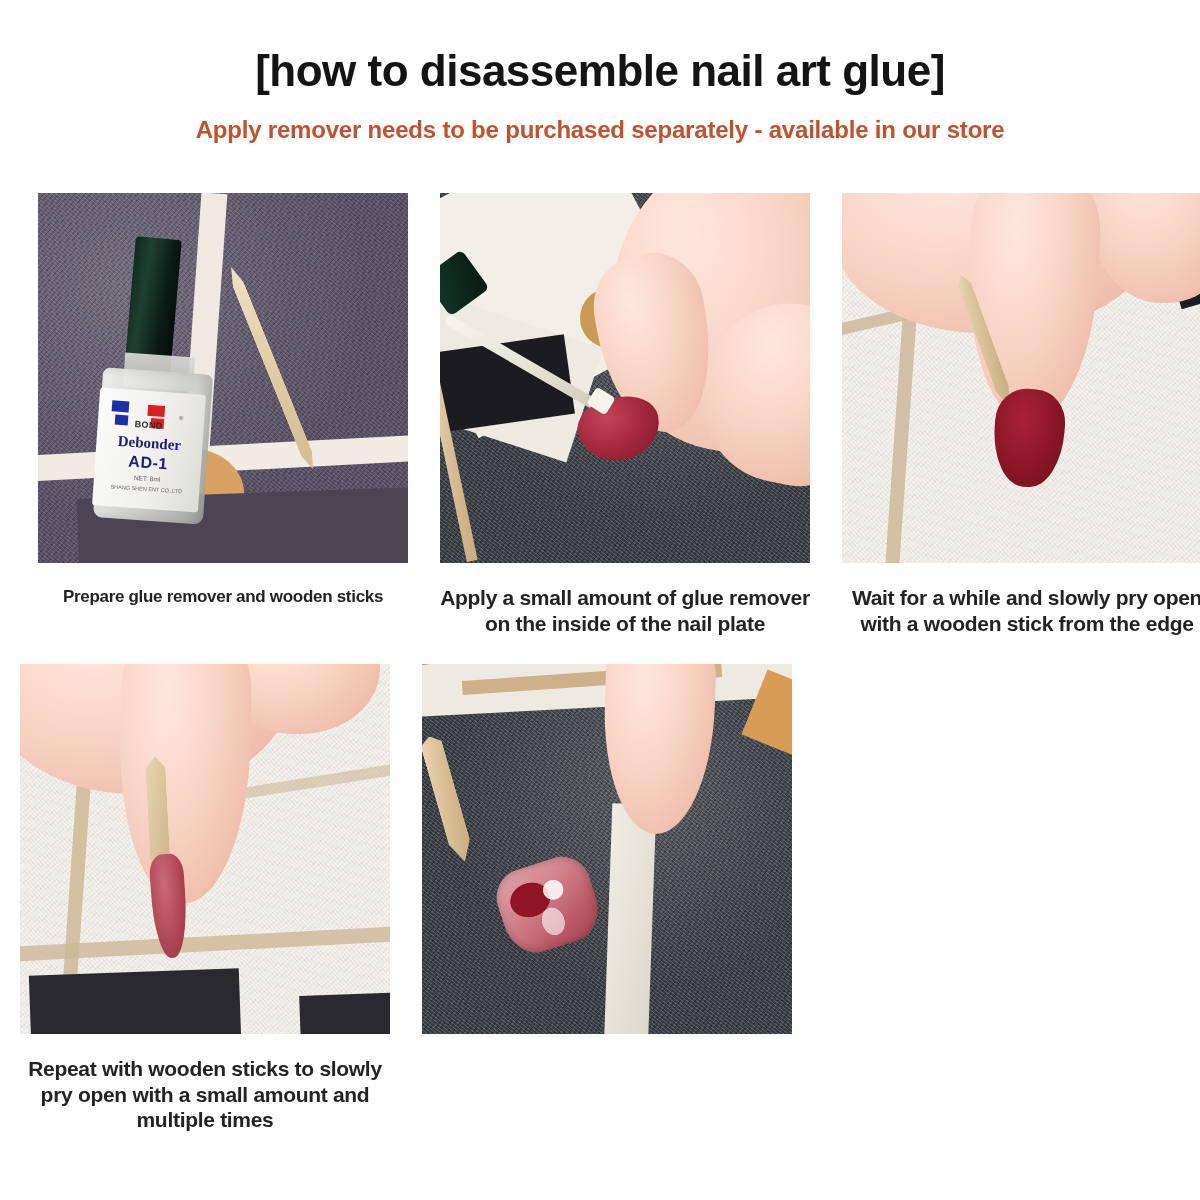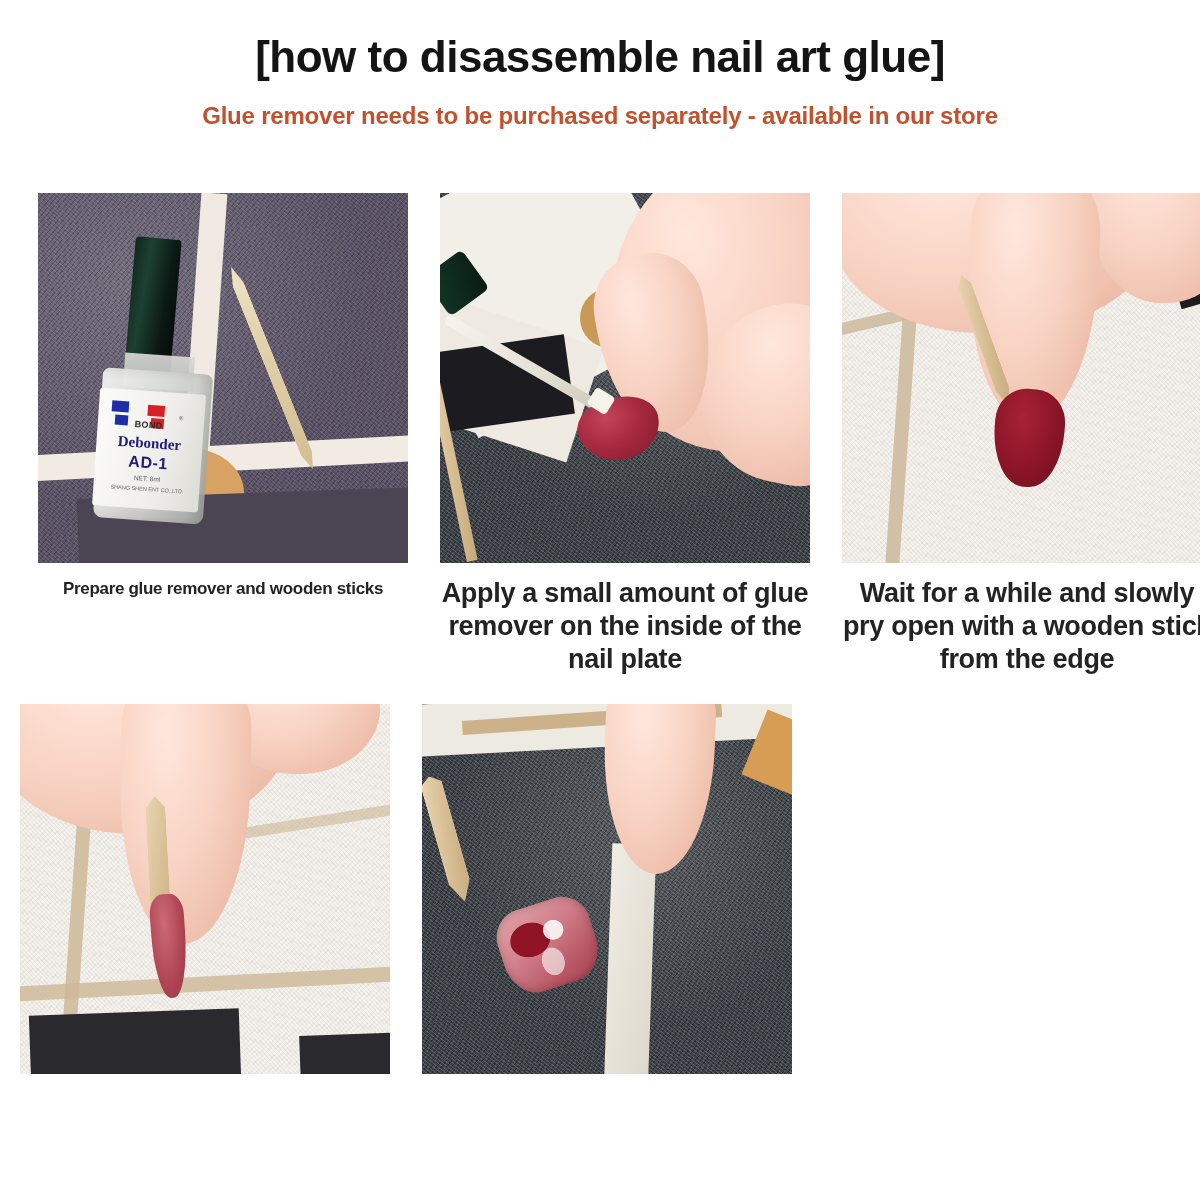--- a/index.html
+++ b/index.html
@@ -13,20 +13,21 @@
     font-family: "Liberation Sans", sans-serif;
     overflow: hidden;
     position: relative;
   }
 
   
   .header {
     width: 100%;
     padding-top: 34px;
     text-align: center;
+    margin-top: 14px;
   }
   .title {
     font-size: 44px;
     font-weight: bold;
     color: #141414;
     letter-spacing: -0.5px;
     line-height: 1.05;
     margin: 0;
     white-space: nowrap;
   }
@@ -63,28 +64,28 @@
   .photo {
     width: 370px;
     height: 370px;
     position: relative;
     overflow: hidden;
     background: #cfcfcf;
   }
 
   .caption {
     text-align: center;
-    font-size: 27px;
+    font-size: 21px;
     font-weight: bold;
     color: #232323;
     line-height: 1.22;
-    padding-top: 14px;
+    padding-top: 22px;
     letter-spacing: -0.3px;
   }
-  .caption.small { font-size: 17px; padding-top: 16px; }
+  .caption.small { font-size: 17px; padding-top: 24px; }
 
   
   .layer { position: absolute; }
 
   
   .tex-dark {
     background-color: #2b2b30;
     background-image:
       repeating-linear-gradient(42deg, rgba(255,255,255,.10) 0 1px, rgba(0,0,0,0) 1px 3px),
       repeating-linear-gradient(-48deg, rgba(255,255,255,.07) 0 1px, rgba(0,0,0,0) 1px 4px),
@@ -294,21 +295,21 @@
       radial-gradient(ellipse at 50% 70%, rgba(255,255,255,.6) 0 16%, rgba(0,0,0,0) 17%),
       linear-gradient(150deg, #e4a8ae 0%, #d2818c 40%, #b85766 75%, #a8424f 100%);
     box-shadow: inset 0 0 10px rgba(0,0,0,.25);
   }
 </style>
 </head>
 <body>
 
 <div class="header">
   <h1 class="title">[how to disassemble nail art glue]</h1>
-  <p class="subtitle">Glue remover needs to be purchased separately - available in our store</p>
+  <p class="subtitle">Apply remover needs to be purchased separately - available in our store</p>
 </div>
 
 <div class="grid">
 
   <div class="row row-1">
 
     <div class="cell">
       <div class="photo">
         <div class="layer tex-purple p1-bg"></div>
         <div class="layer p1-stripe-v"></div>
@@ -384,20 +385,21 @@
         <div class="layer p5-stripe-h"></div>
         <div class="layer p5-stripe-h2"></div>
         <div class="layer tex-dark p5-dark1"></div>
         <div class="layer tex-dark p5-dark2"></div>
         <div class="layer skin p5-hand"></div>
         <div class="layer skin p5-hand-b"></div>
         <div class="layer skin p5-finger"></div>
         <div class="layer stick-wood p5-stick"></div>
         <div class="layer nail-pinkred p5-nail"></div>
       </div>
+      <div class="caption">Repeat with wooden sticks to slowly pry open with a small amount and multiple times</div>
     </div>
 
     <div class="cell">
       <div class="photo">
         <div class="layer tex-charcoal p6-bg"></div>
         <div class="layer p6-topwhite"></div>
         <div class="layer p6-toptan"></div>
         <div class="layer p6-tan-r"></div>
         <div class="layer p6-strip"></div>
         <div class="layer stick-wood p6-stick"></div>

